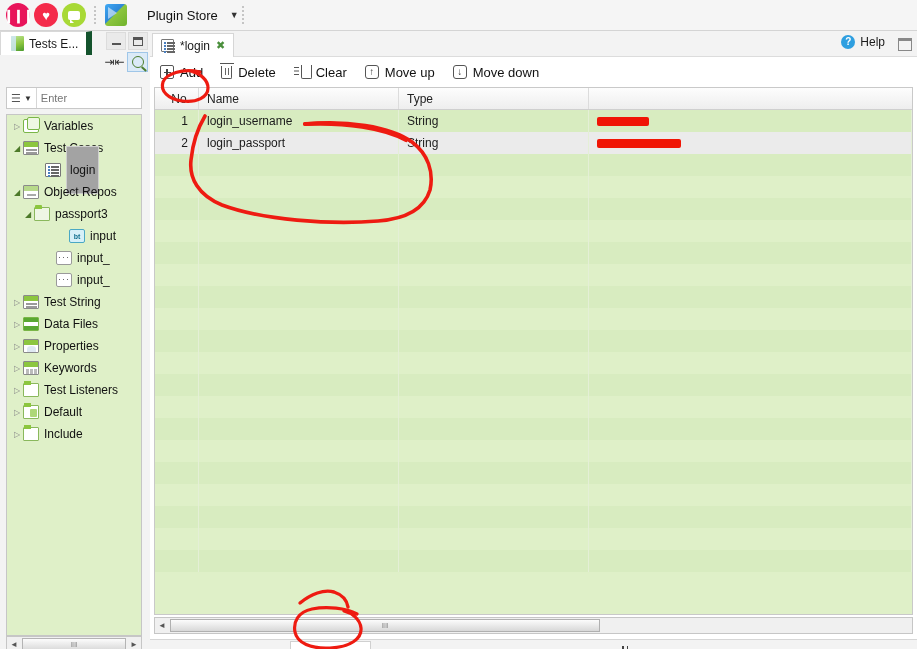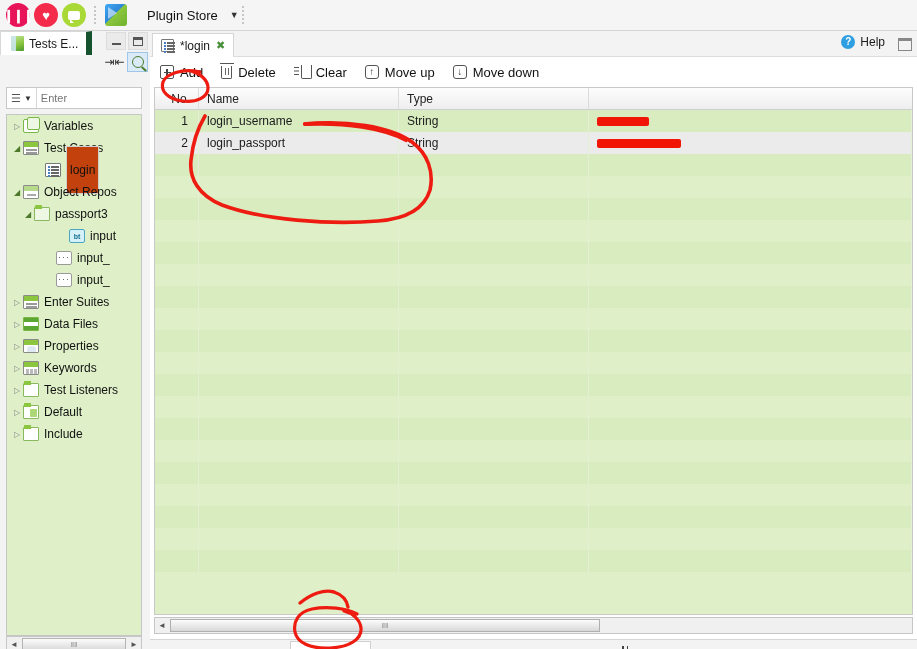--- a/index.html
+++ b/index.html
@@ -89,21 +89,21 @@
              border-left:1px solid #d6d6d6;}
   .ic-mag { width:9px;height:9px;border:1.5px solid #333;border-radius:50%;position:relative;}
   .ic-mag:after{content:"";position:absolute;right:-3px;bottom:-2px;width:5px;height:1.5px;background:#333;transform:rotate(42deg);}
   .ic-magplus:before{content:"+";position:absolute;left:10px;top:-4px;font-size:9px;color:#333;}
 
   .tree {
     position:absolute; left:6px; top:83px; width:136px; height:522px;
     background:#dff0c8; border:1px solid #c6c6c6; overflow:hidden;
   }
   .tnode { display:flex; align-items:center; height:22px; padding-left:4px; white-space:nowrap; font-size:12px;}
-  .tnode.sel .tlabel { background:#c2410c; border:1px solid #cfcfcf; padding:16px 3px;text-align:right; }
+  .tnode.sel .tlabel { background:#a3a3a3; border:1px solid #cfcfcf; padding:16px 3px;text-align:right; }
   .arrow { width:12px; text-align:center; font-size:8px; color:#8a8a8a; flex:none;}
   .arrow.open { color:#4d7a2a; }
   .tico { width:16px;height:14px;flex:none;margin-right:5px; position:relative;}
   .ico-profiles { background:#ffffff;border:1.5px solid #7ab648; border-radius:2px;}
   .ico-profiles:after{content:"";position:absolute;left:3px;top:-3px;width:11px;height:11px;border:1.5px solid #7ab648;border-radius:2px;background:#eef7e3;}
   .ico-case { background:#ffffff;border:1px solid #8a8a8a;border-radius:1px;}
   .ico-case:before{content:"";position:absolute;left:0;right:0;top:0;height:5px;background:#8cc63f;}
   .ico-case:after{content:"";position:absolute;left:2px;top:7px;width:11px;height:1.5px;background:#9a9a9a;box-shadow:0 3px 0 #9a9a9a;}
   .ico-login { background:#ffffff;border:1px solid #777; border-radius:1px;}
   .ico-login:after{content:"";position:absolute;left:5px;top:2px;width:8px;height:1.5px;background:#666;box-shadow:0 3px 0 #666,0 6px 0 #666,0 9px 0 #666;}
@@ -337,21 +337,21 @@
           <span class="tlabel">input_</span>
         </div>
         <div class="tnode" style="padding-left: 37px;">
           <span class="arrow"></span>
           <span class="tico ico-dots">···</span>
           <span class="tlabel">input_</span>
         </div>
         <div class="tnode" style="padding-left: 4px;">
           <span class="arrow">▷</span>
           <span class="tico ico-case"></span>
-          <span class="tlabel">Enter Suites</span>
+          <span class="tlabel">Test String</span>
         </div>
         <div class="tnode" style="padding-left: 4px;">
           <span class="arrow">▷</span>
           <span class="tico ico-datafile"></span>
           <span class="tlabel">Data Files</span>
         </div>
         <div class="tnode" style="padding-left: 4px;">
           <span class="arrow">▷</span>
           <span class="tico ico-check"></span>
           <span class="tlabel">Properties</span>

